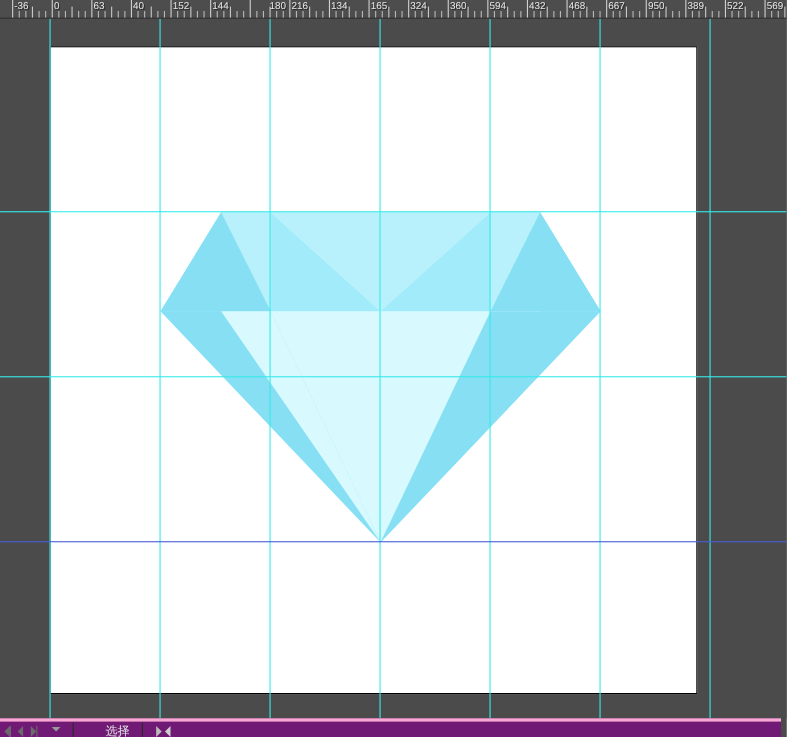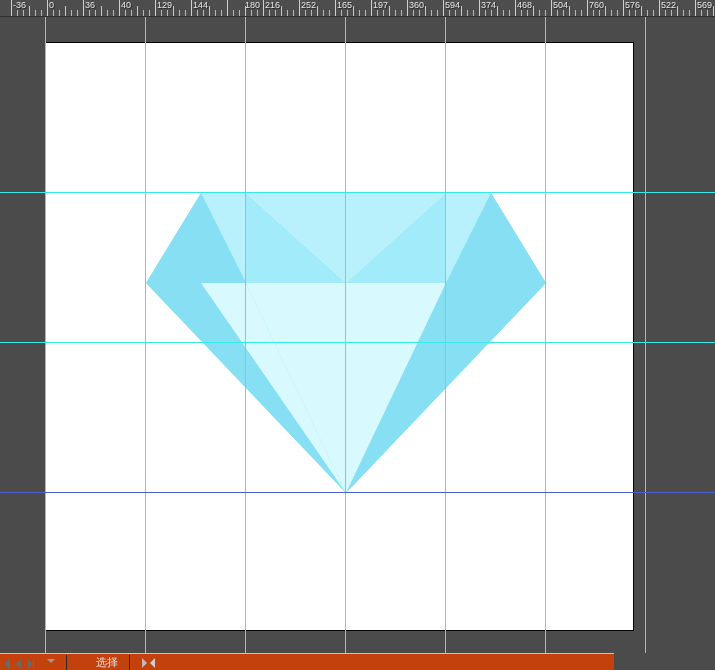--- a/index.html
+++ b/index.html
@@ -14,21 +14,21 @@
   #stage{position:absolute;left:0;top:16px;width:715px;height:637px;background:#4b4b4b;}
   #canvas{position:absolute;border:1px solid #000;background:#fff;box-sizing:content-box;}
   .guide-v{position:absolute;top:0;height:637px;width:1px;background:#37eaea;z-index:20;}
   .guide-h{position:absolute;left:0;width:715px;height:1px;background:#37eaea;z-index:20;}
   .guide-h.sel{background:#4a5ed4;}
 
   
   #artwork{position:absolute;width:100%;height:100%;left:0;top:0;}
 
   
-  #status{position:absolute;left:0;bottom:0;height:17px;width:614px;background:#c2410c;border-top:1px solid #f9a8d4;box-sizing:border-box;z-index:30;}
+  #status{position:absolute;left:0;bottom:0;height:17px;width:710px;background:#701a75;border-top:3px solid #f9a8d4;box-sizing:border-box;z-index:30;}
   .stat-btn{display:inline-block;vertical-align:top;height:17px;line-height:17px;color:#888;margin-left:4px;}
   .tri{display:inline-block;width:0;height:0;border-style:solid;cursor:pointer;}
   .tri.first{border-width:5px 5px 5px 0;border-color:transparent #6a6a6a transparent transparent;position:relative;top:3px;}
   .tri.first::after{content:"";position:absolute;left:5px;top:-5px;width:1px;height:10px;background:#6a6a6a;}
   .tri.prev{border-width:5px 5px 5px 0;border-color:transparent #6a6a6a transparent transparent;position:relative;top:3px;}
   .tri.next{border-width:5px 0 5px 5px;border-color:transparent transparent transparent #6a6a6a;position:relative;top:3px;}
   .tri.next::after{content:"";position:absolute;right:-1px;top:-5px;width:1px;height:10px;background:#6a6a6a;}
   .stat-dd{display:inline-block;margin-left:8px;position:relative;top:-1px;}
   .dd-tri{display:inline-block;width:0;height:0;border-width:4px 4px 0 4px;border-style:solid;border-color:#9a9a9a transparent transparent transparent;margin-left:4px;position:relative;top:-1px;cursor:pointer;}
   #stat-label{display:inline-block;margin-left:18px;color:#e5e5e5;position:relative;top:1px;font-size:11px;}
@@ -48,35 +48,35 @@
     <div class="minor" style="left: 35px;"></div>
     <div class="minor" style="left: 41px;"></div>
     <div class="major" style="left: 47px;"></div>
     <div class="majlbl" style="left: 49px;">0</div>
     <div class="mid" style="left: 65px;"></div>
     <div class="minor" style="left: 53px;"></div>
     <div class="minor" style="left: 59px;"></div>
     <div class="minor" style="left: 71px;"></div>
     <div class="minor" style="left: 77px;"></div>
     <div class="major" style="left: 83px;"></div>
-    <div class="majlbl" style="left: 85px;">36</div>
+    <div class="majlbl" style="left: 85px;">63</div>
     <div class="mid" style="left: 101px;"></div>
     <div class="minor" style="left: 89px;"></div>
     <div class="minor" style="left: 95px;"></div>
     <div class="minor" style="left: 107px;"></div>
     <div class="minor" style="left: 113px;"></div>
     <div class="major" style="left: 119px;"></div>
     <div class="majlbl" style="left: 121px;">40</div>
     <div class="mid" style="left: 137px;"></div>
     <div class="minor" style="left: 125px;"></div>
     <div class="minor" style="left: 131px;"></div>
     <div class="minor" style="left: 143px;"></div>
     <div class="minor" style="left: 149px;"></div>
     <div class="major" style="left: 155px;"></div>
-    <div class="majlbl" style="left: 157px;">129</div>
+    <div class="majlbl" style="left: 157px;">152</div>
     <div class="mid" style="left: 173px;"></div>
     <div class="minor" style="left: 161px;"></div>
     <div class="minor" style="left: 167px;"></div>
     <div class="minor" style="left: 179px;"></div>
     <div class="minor" style="left: 185px;"></div>
     <div class="major" style="left: 191px;"></div>
     <div class="majlbl" style="left: 193px;">144</div>
     <div class="mid" style="left: 209px;"></div>
     <div class="minor" style="left: 197px;"></div>
     <div class="minor" style="left: 203px;"></div>
@@ -90,84 +90,84 @@
     <div class="minor" style="left: 251px;"></div>
     <div class="minor" style="left: 257px;"></div>
     <div class="major" style="left: 263px;"></div>
     <div class="majlbl" style="left: 265px;">216</div>
     <div class="mid" style="left: 281px;"></div>
     <div class="minor" style="left: 269px;"></div>
     <div class="minor" style="left: 275px;"></div>
     <div class="minor" style="left: 287px;"></div>
     <div class="minor" style="left: 293px;"></div>
     <div class="major" style="left: 299px;"></div>
-    <div class="majlbl" style="left: 301px;">252</div>
+    <div class="majlbl" style="left: 301px;">134</div>
     <div class="mid" style="left: 317px;"></div>
     <div class="minor" style="left: 305px;"></div>
     <div class="minor" style="left: 311px;"></div>
     <div class="minor" style="left: 323px;"></div>
     <div class="minor" style="left: 329px;"></div>
     <div class="major" style="left: 335px;"></div>
     <div class="majlbl" style="left: 337px;">165</div>
     <div class="mid" style="left: 353px;"></div>
     <div class="minor" style="left: 341px;"></div>
     <div class="minor" style="left: 347px;"></div>
     <div class="minor" style="left: 359px;"></div>
     <div class="minor" style="left: 365px;"></div>
     <div class="major" style="left: 371px;"></div>
-    <div class="majlbl" style="left: 373px;">197</div>
+    <div class="majlbl" style="left: 373px;">324</div>
     <div class="mid" style="left: 389px;"></div>
     <div class="minor" style="left: 377px;"></div>
     <div class="minor" style="left: 383px;"></div>
     <div class="minor" style="left: 395px;"></div>
     <div class="minor" style="left: 401px;"></div>
     <div class="major" style="left: 407px;"></div>
     <div class="majlbl" style="left: 409px;">360</div>
     <div class="mid" style="left: 425px;"></div>
     <div class="minor" style="left: 413px;"></div>
     <div class="minor" style="left: 419px;"></div>
     <div class="minor" style="left: 431px;"></div>
     <div class="minor" style="left: 437px;"></div>
     <div class="major" style="left: 443px;"></div>
     <div class="majlbl" style="left: 445px;">594</div>
     <div class="mid" style="left: 461px;"></div>
     <div class="minor" style="left: 449px;"></div>
     <div class="minor" style="left: 455px;"></div>
     <div class="minor" style="left: 467px;"></div>
     <div class="minor" style="left: 473px;"></div>
     <div class="major" style="left: 479px;"></div>
-    <div class="majlbl" style="left: 481px;">374</div>
+    <div class="majlbl" style="left: 481px;">432</div>
     <div class="mid" style="left: 497px;"></div>
     <div class="minor" style="left: 485px;"></div>
     <div class="minor" style="left: 491px;"></div>
     <div class="minor" style="left: 503px;"></div>
     <div class="minor" style="left: 509px;"></div>
     <div class="major" style="left: 515px;"></div>
     <div class="majlbl" style="left: 517px; text-align: center;">468</div>
     <div class="mid" style="left: 533px;"></div>
     <div class="minor" style="left: 521px;"></div>
     <div class="minor" style="left: 527px;"></div>
     <div class="minor" style="left: 539px;"></div>
     <div class="minor" style="left: 545px;"></div>
     <div class="major" style="left: 551px;"></div>
-    <div class="majlbl" style="left: 553px;">504</div>
+    <div class="majlbl" style="left: 553px;">667</div>
     <div class="mid" style="left: 569px;"></div>
     <div class="minor" style="left: 557px;"></div>
     <div class="minor" style="left: 563px;"></div>
     <div class="minor" style="left: 575px;"></div>
     <div class="minor" style="left: 581px;"></div>
     <div class="major" style="left: 587px;"></div>
-    <div class="majlbl" style="left: 589px;">760</div>
+    <div class="majlbl" style="left: 589px;">950</div>
     <div class="mid" style="left: 605px;"></div>
     <div class="minor" style="left: 593px;"></div>
     <div class="minor" style="left: 599px;"></div>
     <div class="minor" style="left: 611px;"></div>
     <div class="minor" style="left: 617px;"></div>
     <div class="major" style="left: 623px;"></div>
-    <div class="majlbl" style="left: 625px;">576</div>
+    <div class="majlbl" style="left: 625px;">389</div>
     <div class="mid" style="left: 641px;"></div>
     <div class="minor" style="left: 629px;"></div>
     <div class="minor" style="left: 635px;"></div>
     <div class="minor" style="left: 647px;"></div>
     <div class="minor" style="left: 653px;"></div>
     <div class="major" style="left: 659px;"></div>
     <div class="majlbl" style="left: 661px;">522</div>
     <div class="mid" style="left: 677px;"></div>
     <div class="minor" style="left: 665px;"></div>
     <div class="minor" style="left: 671px;"></div>

